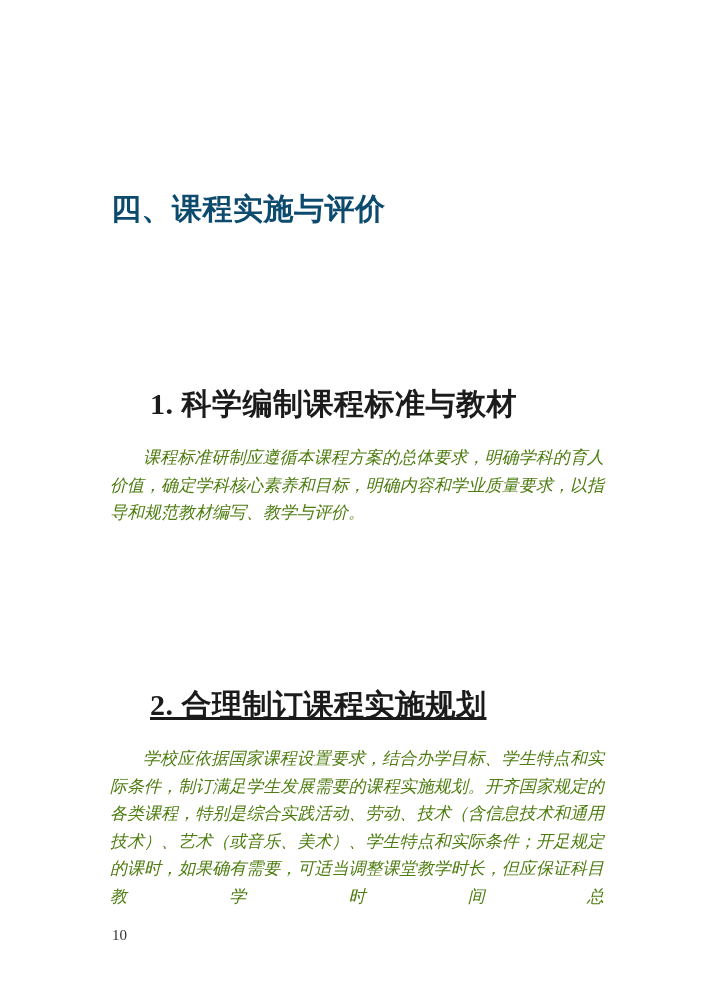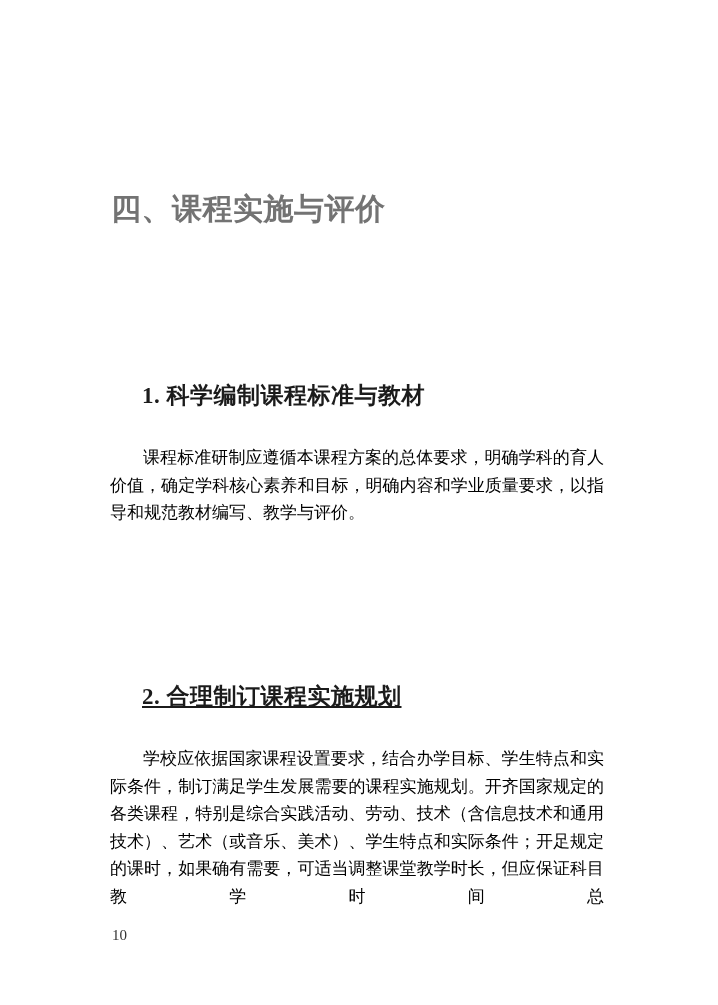--- a/index.html
+++ b/index.html
@@ -16,44 +16,45 @@
     font-family: "Liberation Serif", "DejaVu Serif", serif;
   }
   .chapter-title {
     position: absolute;
     left: 111px;
     top: 189px;
     margin: 0;
     font-size: 30px;
     line-height: 40px;
     font-weight: 700;
-    color: #737373;
+    color: #0c4a6e;
     letter-spacing: 0.5px;
     white-space: nowrap;
   }
   .section-heading {
     position: absolute;
     left: 142px;
-    margin: 0;
-    font-size: 23px;
+    margin: 8px;
+    font-size: 30px;
     line-height: 30px;
     font-weight: 700;
     color: #1b1b1b;
     letter-spacing: 0.5px;
     white-space: nowrap;
   }
   .sec1 { top: 381px; }
   .sec2 { top: 682px; text-decoration: underline; }
   .body-block {
     position: absolute;
     left: 110px;
     width: 494px;
-    color: #000000;
+    color: #4d7c0f;
     font-size: 17px;
     line-height: 27.5px;
+    font-style: italic;
   }
   .block1 { top: 444px; }
   .block2 { top: 745px; }
   .para {
     margin: 0;
     text-indent: 33px;
     text-align: justify;
   }
   .para + .para { margin-top: 4px; }
   .para.continued { text-align-last: justify; }

